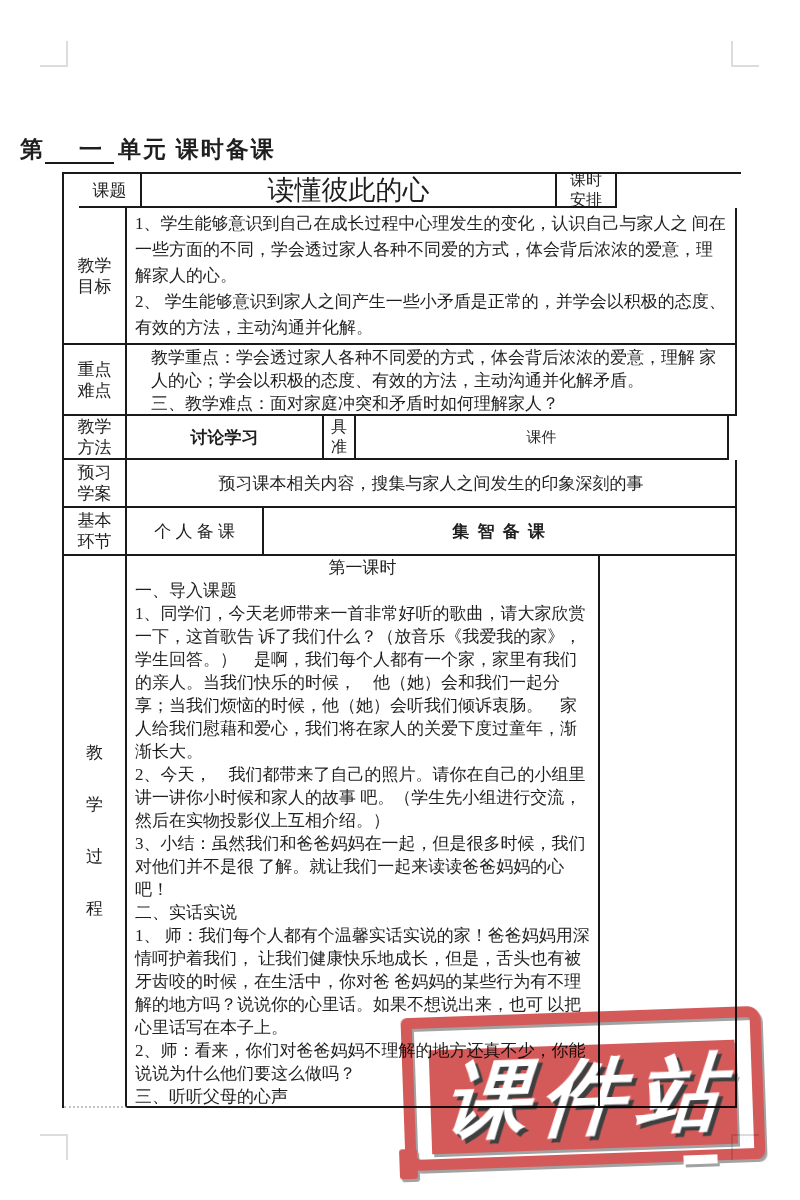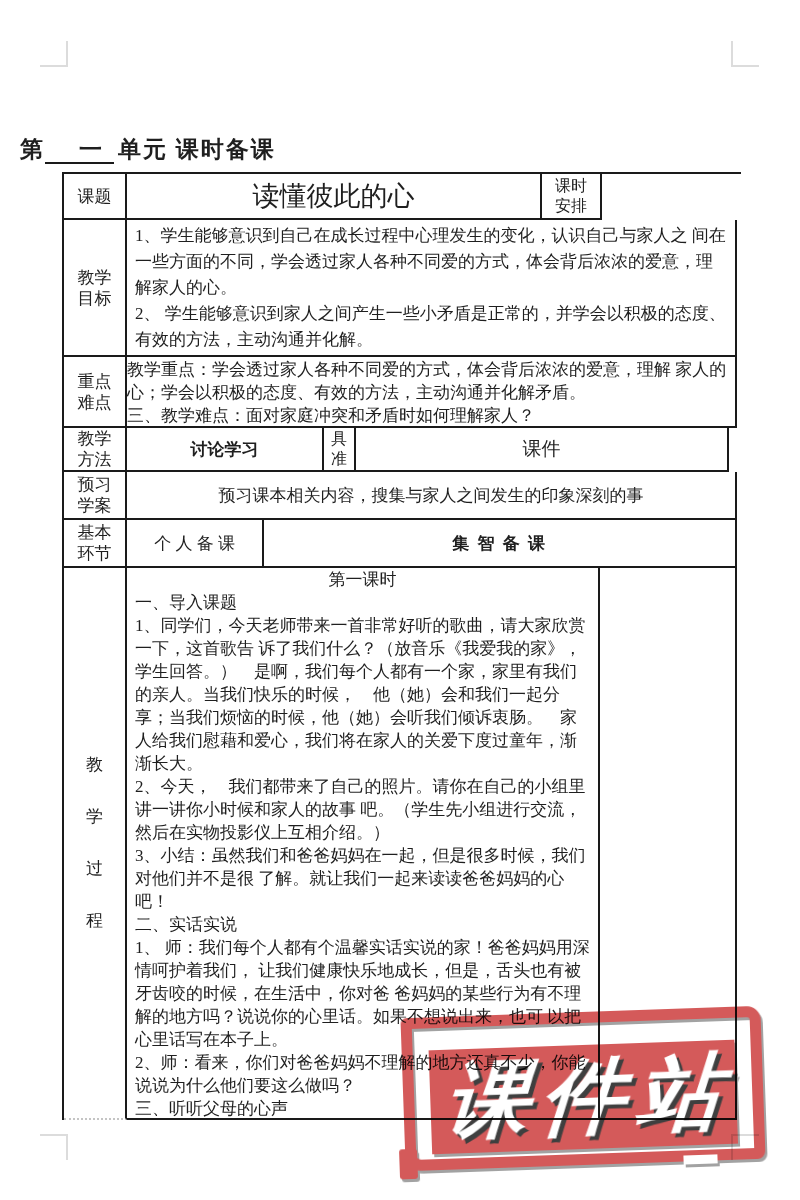--- a/index.html
+++ b/index.html
@@ -37,35 +37,35 @@
     border-right:2px solid #1a1a1a;border-bottom:2px solid #1a1a1a;
     overflow:hidden;
   }
   .label-cell{
     width:63px;display:flex;align-items:center;justify-content:center;
     text-align:center;white-space:pre-line;font-size:17px;line-height:21px;
     flex:none;
   }
   .center-cell{display:flex;align-items:center;justify-content:center;text-align:center;}
 
-  .r-keti{height:46px;}
+  .r-keti{height:34px;margin-left:15px;}
   .r-keti .title-cell{width:415px;font-size:27px;}
   .r-keti .arrange-cell{width:60px;font-size:16px;line-height:20px;white-space:pre-line;}
   .r-keti .value-cell{width:135px;font-size:17px;}
 
   .r-mubiao{height:137px;}
   .r-mubiao .text-cell{width:610px;font-size:17px;line-height:26px;padding:3px 8px 0 8px;white-space:pre-wrap;}
 
   .r-zhongdian{height:71px;font-family:Liberation Serif, serif;}
-  .r-zhongdian .text-cell{width:610px;font-size:17px;line-height:23px;padding:1px 8px 0 0;white-space:pre-wrap;}
+  .r-zhongdian .text-cell{width:610px;font-size:17px;line-height:23px;padding:1px 8px 0 24px;white-space:pre-wrap;}
 
   .r-fangfa{height:44px;}
   .r-fangfa .method-cell{width:197px;font-size:17px;font-weight:bold;}
   .r-fangfa .tools-label{width:32px;font-size:16px;line-height:20px;white-space:pre-line;padding:0;}
-  .r-fangfa .tools-value{width:373px;font-size:19px;}
+  .r-fangfa .tools-value{width:373px;font-size:15px;}
 
   .r-yuxi{height:48px;}
   .r-yuxi .text-cell{width:610px;font-size:17px;}
 
   .r-huanjie{height:48px;}
   .r-huanjie .mid-cell{width:473px;font-size:17px;font-weight:bold;letter-spacing:2px;}
   .r-huanjie .right-cell{width:137px;font-size:17px;}
 
   .r-guocheng{height:552px;}
   .r-guocheng .label-cell{line-height:52px;border-bottom:2px dotted #c4c4c4;}

